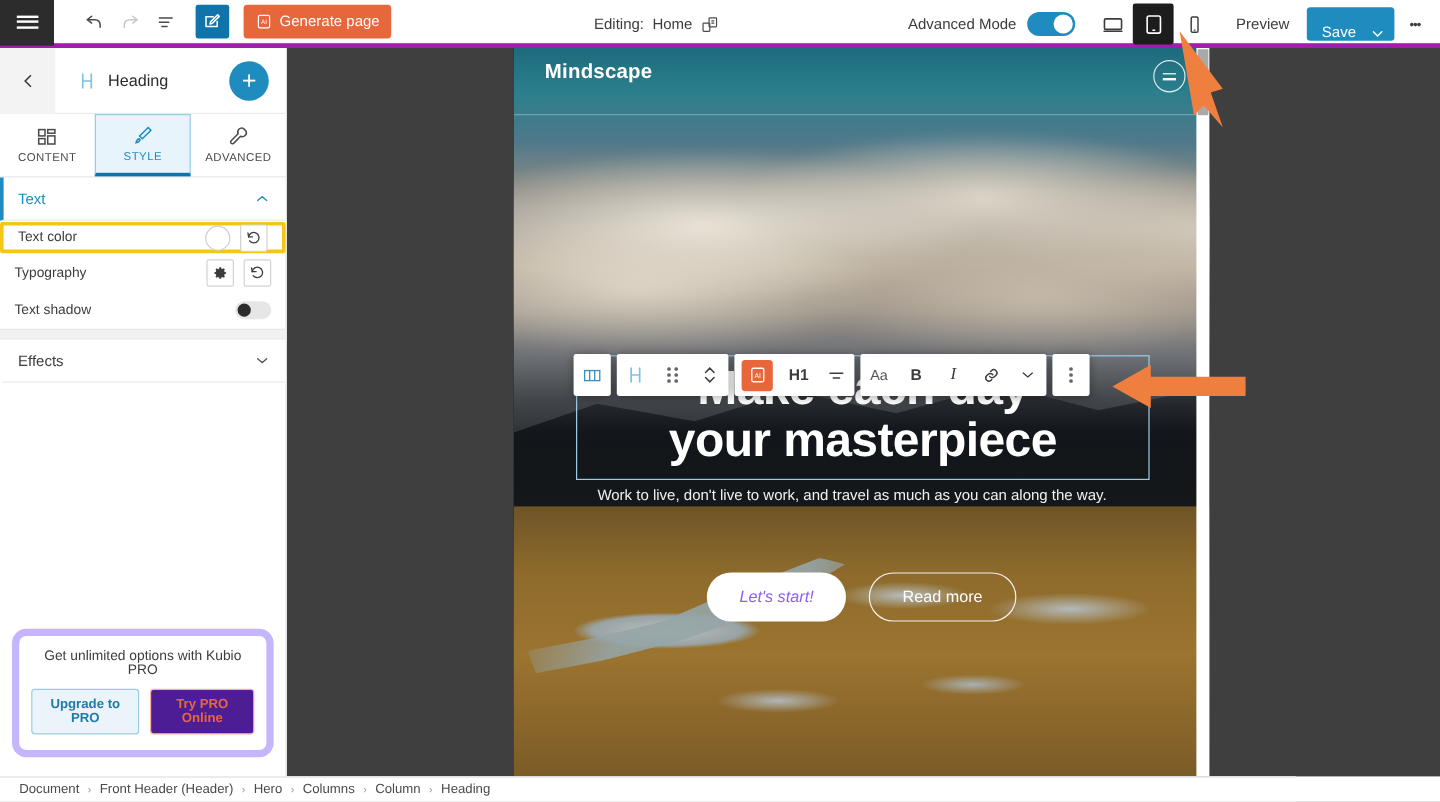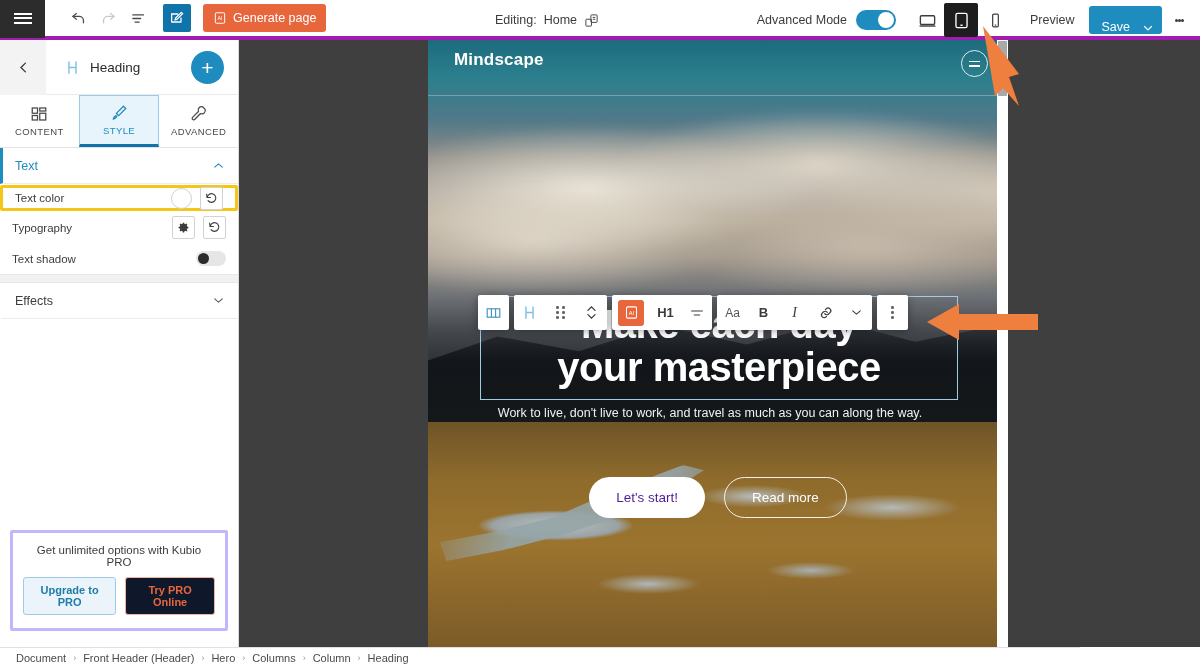--- a/index.html
+++ b/index.html
@@ -131,28 +131,28 @@
   }
   .row-right { display: flex; align-items: center; gap: 8px; }
   .mini-toggle {
     width: 30px; height: 15px; border-radius: 8px; background: #e6e6e6;
     position: relative; cursor: pointer; flex:none;
   }
   .mini-toggle .k { position:absolute; left: 2px; top: 2px; width: 11px; height: 11px; border-radius:50%; background: #2b2b2b; }
 
   .pro-box {
     position: absolute; left: 10px; right: 10px; bottom: 17px;
-    border: 3px solid #c4b5fd; background: #fff; border-radius: 2px;
+    border: 6px solid #c4b5fd; background: #fff; border-radius: 12px;
     padding: 11px 10px 13px; text-align: center;
   }
   .pro-txt { font-size: 11.5px; color: #3c3c3c; margin-bottom: 9px; }
   .pro-btns { display: flex; gap: 9px; justify-content: center; }
   .pro-b {
     font-size: 11px; padding: 6px 11px; border-radius: 3px; cursor: pointer;
-    font-weight: bold; background: #0f172a;
+    font-weight: bold; background: #4c1d95;
   }
   .pro-b.blue { color: #1e7ba6; border: 1px solid #9dcbe6; background: #eaf4fa; }
   .pro-b.orange { color: #e8663c; border: 1px solid #f3b49b; }
 
   
   .canvas {
     position: absolute; top: 40px; left: 239px; right: 0; bottom: 21px;
     background: #3f3f3f; overflow: hidden;
   }
   .frame {
@@ -231,21 +231,21 @@
     color: #f0f0f0; font-size: 12.5px; text-align: center;
   }
   .cta {
     position: absolute; left: 0; right: 0; top: 437px; z-index: 5;
     display: flex; justify-content: center; gap: 19px;
   }
   .cta-b {
     height: 41px; border-radius: 21px; display:flex; align-items:center;
     justify-content:center; padding: 0 27px; font-size: 13.5px; cursor:pointer;
   }
-  .cta-b.solid { background: #fff; color: #4c1d95; }
+  .cta-b.solid { background: #fff; color: #8b5cf6; font-style: italic; }
   .cta-b.ghost { border: 1.5px solid rgba(255,255,255,.9); color: #fff; }
   .frame-scroll {
     position: absolute; right: 0; top: 0; width: 11px; height: 100%;
     background: #fff; z-index: 6;
   }
   .frame-scroll .thumb {
     position:absolute; left:1px; top: 1px; width: 9px; height: 55px;
     background: #a9a9a9; border-radius: 1px;
   }
 

